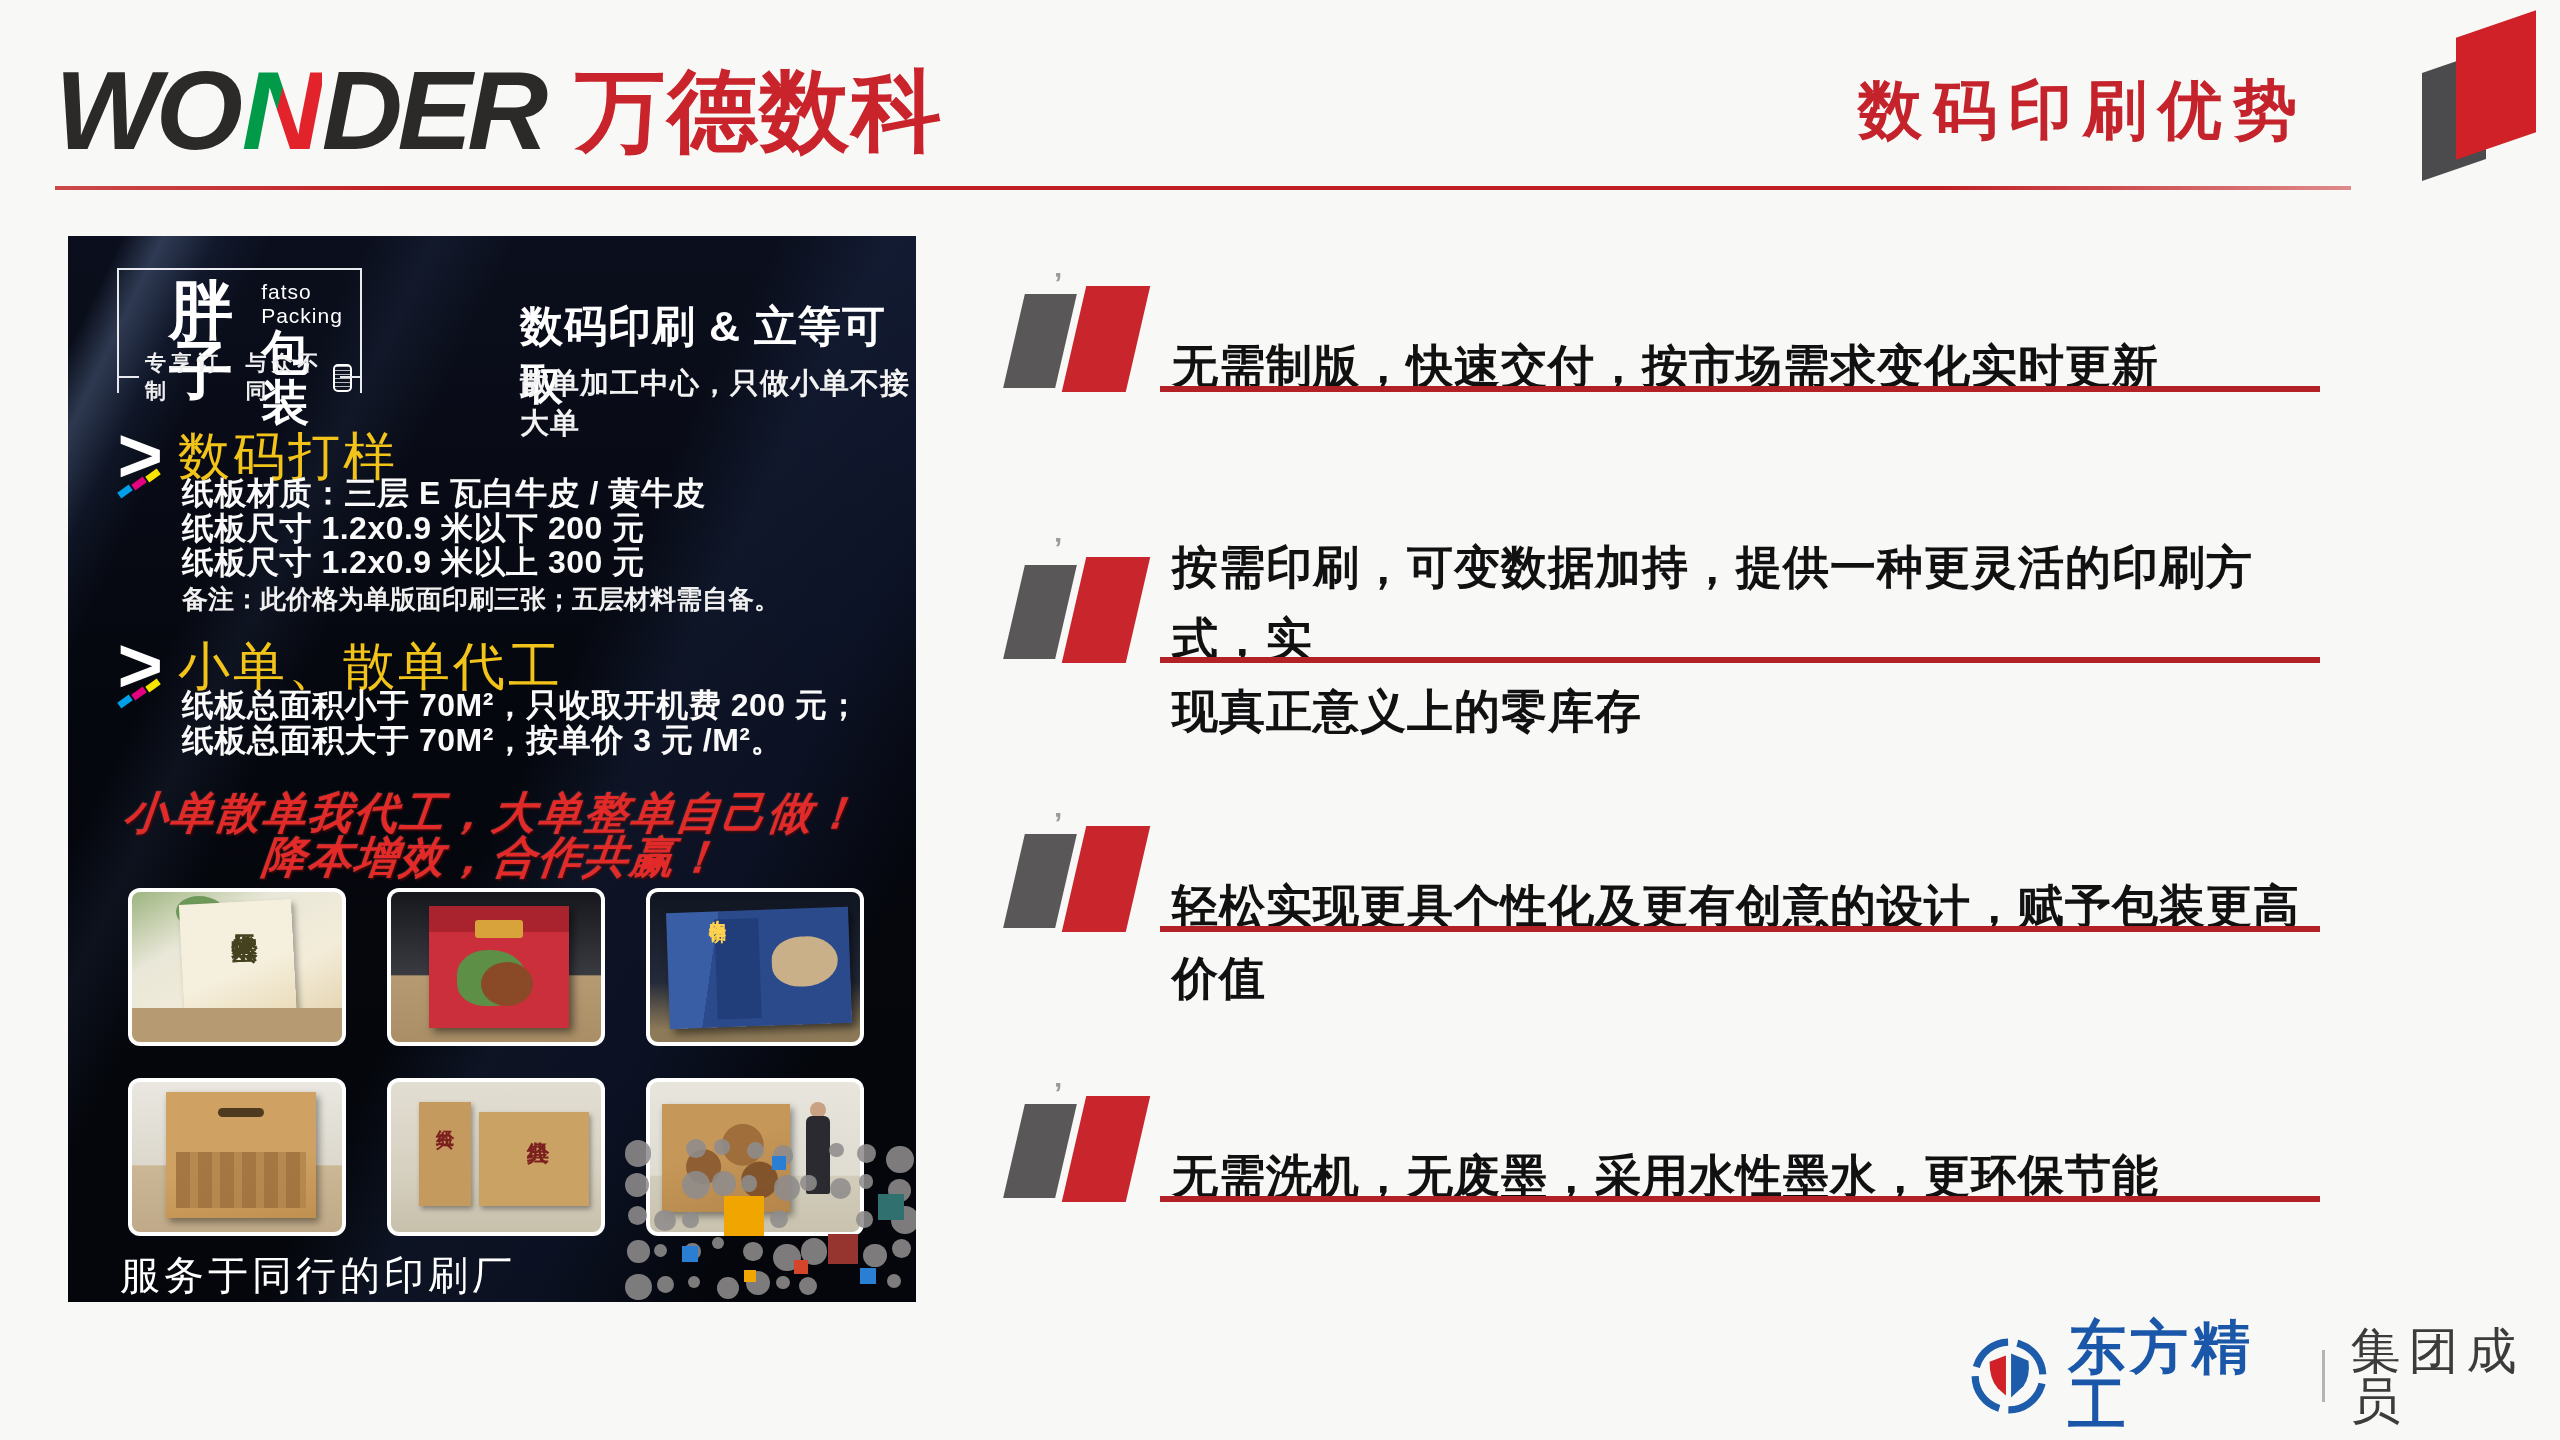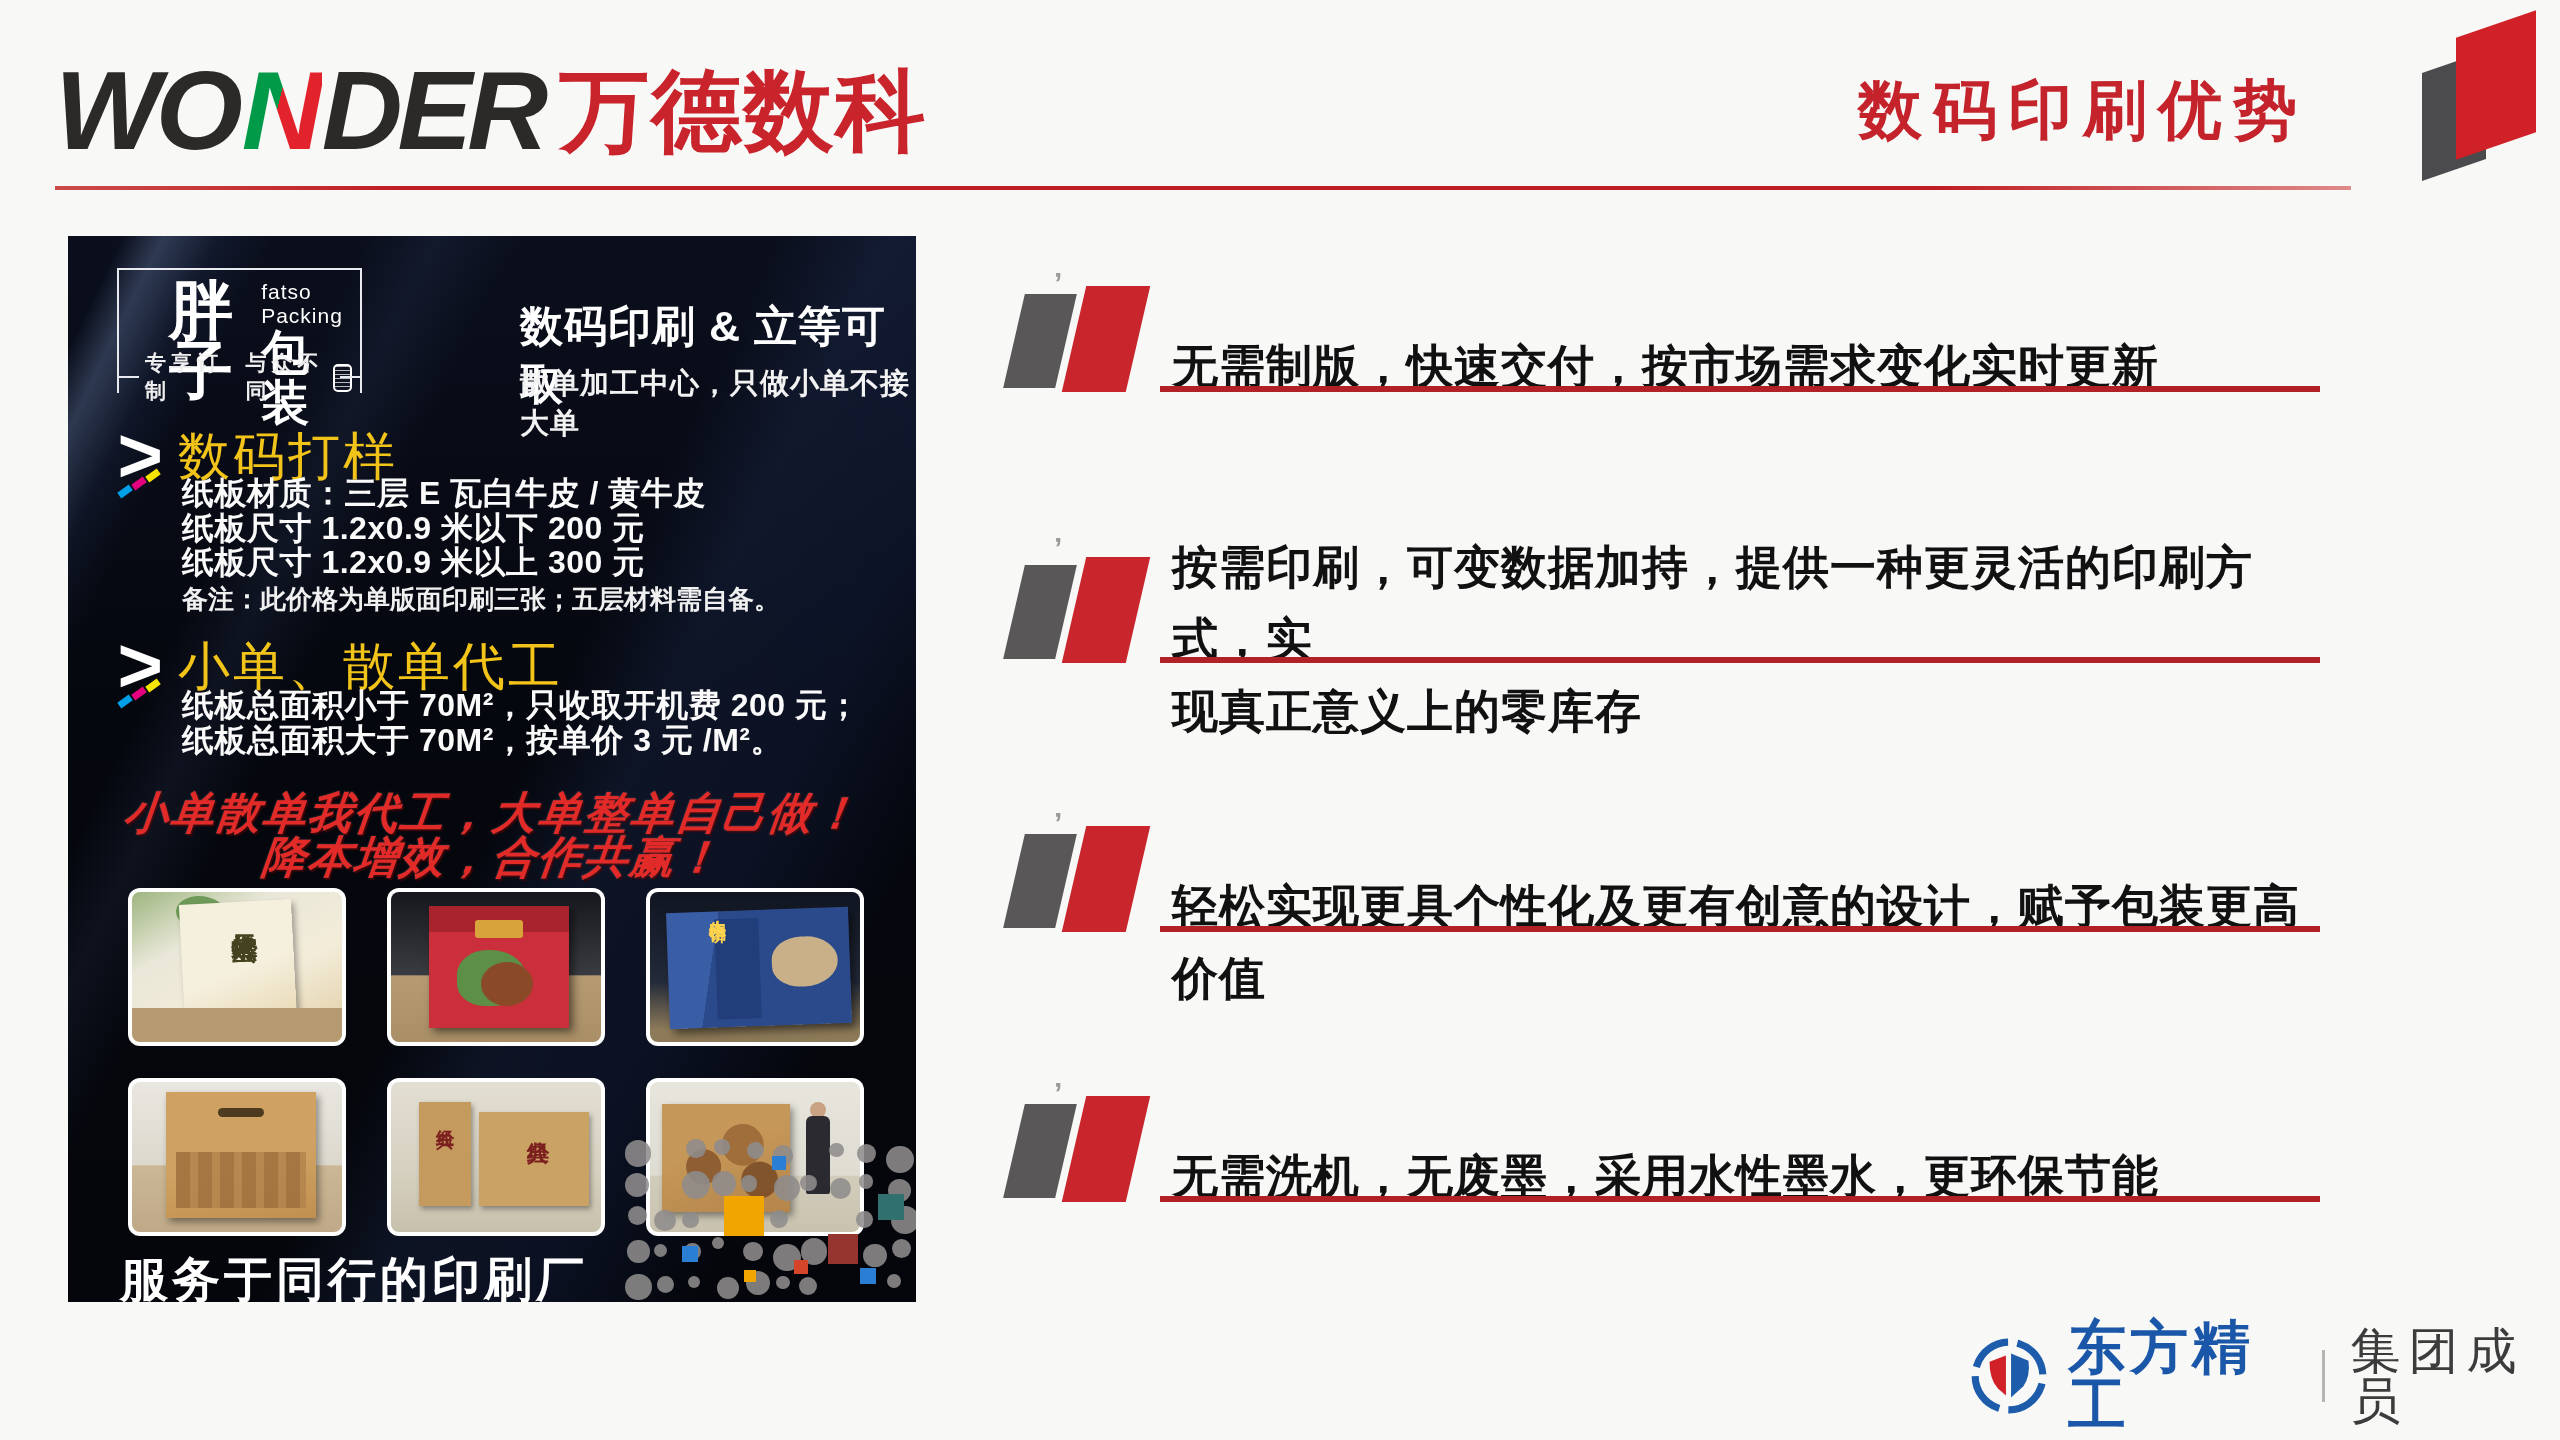--- a/index.html
+++ b/index.html
@@ -5,21 +5,21 @@
   html,body{margin:0;padding:0;background:#e8e8e8;}
   .slide{position:relative;width:2560px;height:1440px;background:#f8f8f7;overflow:hidden;
          font-family:"Liberation Sans", sans-serif;}
 
   
   .logo{position:absolute;left:55px;top:52px;height:118px;display:flex;align-items:center;}
   .logo-en{font-size:112px;font-weight:900;font-style:italic;color:#2b2a29;letter-spacing:-5px;line-height:1;}
   .logo-n{font-size:112px;font-weight:900;font-style:italic;line-height:1;letter-spacing:-5px;
           background:linear-gradient(104deg,#009a49 47%,#e2232c 47%);
           -webkit-background-clip:text;background-clip:text;color:transparent;padding:0 4px;}
-  .logo-cn{font-size:90px;font-weight:900;color:#c9232b;margin-left:16px;letter-spacing:2px;line-height:1;}
+  .logo-cn{font-size:90px;font-weight:900;color:#c9232b;margin-left:32px;letter-spacing:2px;line-height:1;}
 
   .page-title{position:absolute;left:1858px;top:74px;font-size:64px;font-weight:900;
               color:#c4232b;letter-spacing:11px;line-height:1.15;}
 
   .corner-icon{position:absolute;right:14px;top:18px;width:140px;height:160px;}
   .corner-icon .g{position:absolute;left:16px;top:44px;width:64px;height:108px;background:#4b4b4d;transform:skewY(-19deg);}
   .corner-icon .r{position:absolute;left:50px;top:6px;width:80px;height:122px;background:#cf2127;transform:skewY(-19deg);}
 
   .header-rule{position:absolute;left:55px;top:186px;width:2296px;height:4px;
                background:linear-gradient(90deg,#cc4a4a,#bf1f24 15%,#bf1f24 82%,#df8a8a);}
@@ -110,21 +110,21 @@
   .ph6{background:linear-gradient(180deg,#e7e5dc 0%,#dfddd2 62%,#d2cdbb 63%,#c8c2ae 100%);}
   .ph6 .box{position:absolute;left:12px;top:22px;width:128px;height:108px;background:linear-gradient(160deg,#c59758 40%,#b5854a);
             box-shadow:3px 4px 7px rgba(0,0,0,.4);}
   .ph6 .art{position:absolute;left:8px;top:10px;width:112px;height:88px;background:
             radial-gradient(circle at 30% 60%, #8a5a30 0 18%, transparent 19%),
             radial-gradient(circle at 65% 35%, #9c6a38 0 22%, transparent 23%),
             radial-gradient(circle at 80% 75%, #7c4e28 0 16%, transparent 17%);opacity:.9;}
   .ph6 .man{position:absolute;left:156px;top:34px;width:24px;height:78px;background:#2a2a30;border-radius:6px 6px 2px 2px;}
   .ph6 .head{position:absolute;left:160px;top:20px;width:16px;height:16px;background:#c9a183;border-radius:50%;}
 
-  .poster-caption{position:absolute;left:52px;top:1012px;font-size:48px;font-weight:700;color:#fff;letter-spacing:4px;}
+  .poster-caption{position:absolute;left:52px;top:1012px;font-size:40px;font-weight:400;color:#fff;letter-spacing:4px;}
 
   #dots{position:absolute;left:556px;top:902px;width:292px;height:164px;}
   #dots .d{position:absolute;border-radius:50%;background:#8e8c8c;opacity:.88;}
   #dots .sq{position:absolute;}
 
   
   .bullet{position:absolute;left:1010px;width:1330px;height:112px;}
   .bullet.tall{height:118px;}
   .slash-icon{position:absolute;left:0;bottom:0;width:150px;height:106px;}
   .slash-icon .g{position:absolute;left:4px;top:8px;width:52px;height:94px;background:#595757;transform:skewX(-13deg);}

